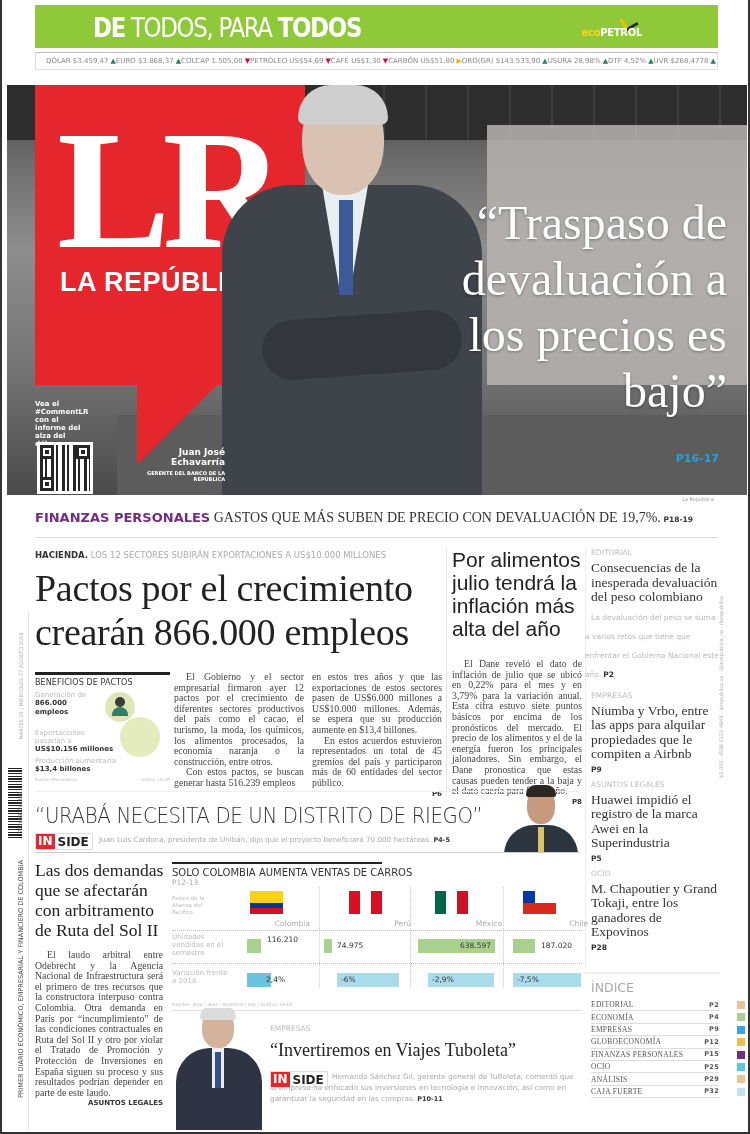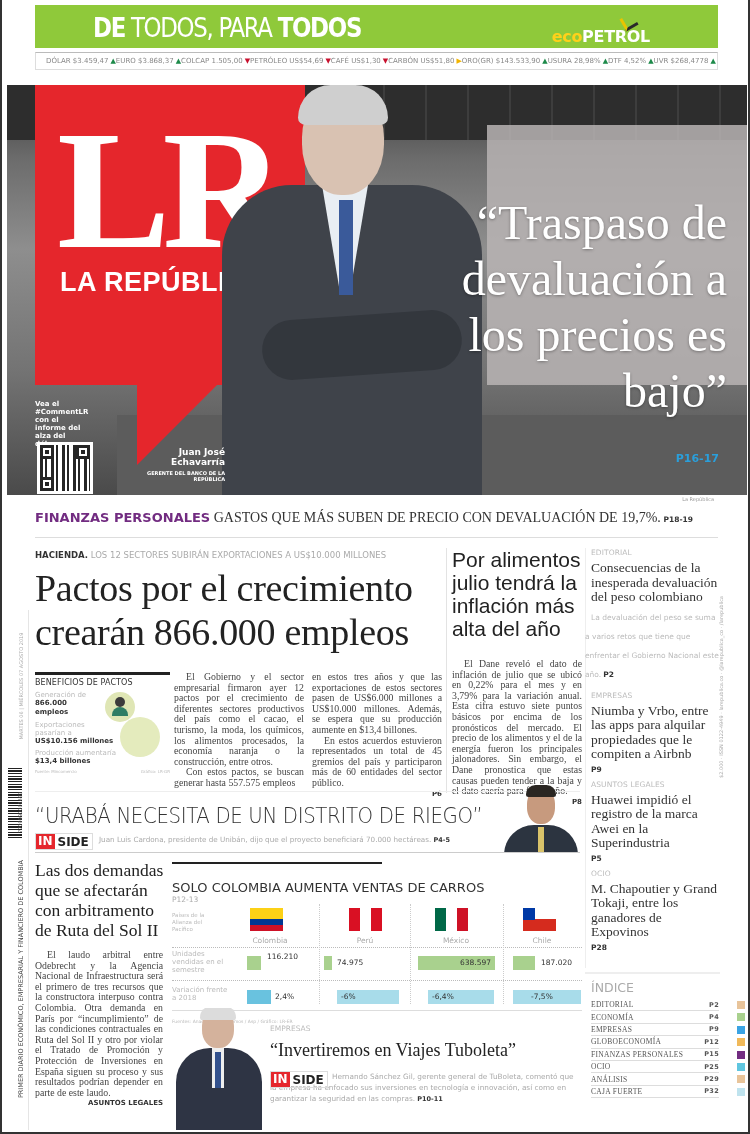--- a/index.html
+++ b/index.html
@@ -3,21 +3,21 @@
 <meta charset="utf-8">
 <style>
 *{box-sizing:border-box;margin:0;padding:0}
 body{width:750px;height:1134px;background:#fff;font-family:"DejaVu Serif",serif;color:#222;position:relative;overflow:hidden;border-left:2px solid #333;border-right:2px solid #333;border-bottom:2px solid #333}
 
 
 #banner{position:absolute;left:33px;top:5px;width:683px;height:43px;background:#8fc93a}
 #banner-slogan{position:absolute;left:58px;top:8px;color:#fff;font-family:"DejaVu Sans",sans-serif;font-size:26px;letter-spacing:-1.5px;line-height:30px;transform:scaleX(.88);transform-origin:left}
 #banner-slogan b{font-weight:bold}
 #banner-slogan span{font-weight:normal}
-#eco{position:absolute;right:68px;top:22px;color:#fff;font-family:"DejaVu Sans",sans-serif;font-weight:bold;font-size:16px;letter-spacing:-.3px}
+#eco{position:absolute;right:76px;top:22px;color:#fff;font-family:"DejaVu Sans",sans-serif;font-weight:bold;font-size:10px;letter-spacing:-.3px}
 #eco .e{color:#ffd11a}
 #eco-bird{position:absolute;right:82px;top:10px;width:14px;height:14px;border-left:3px solid #e9c400;border-bottom:3px solid #2a2a2a;transform:rotate(-30deg)}
 
 
 #ticker{position:absolute;left:33px;top:52px;width:683px;height:18px;border:1px solid #ddd;border-top:1px solid #bbb;display:flex;align-items:center;justify-content:space-between;padding:0 10px;font-family:"DejaVu Sans",sans-serif;font-size:7px;color:#888;white-space:nowrap;transform-origin:left}
 .tk{display:flex;align-items:center;gap:2px}
 .up{color:#1d8a4a;font-size:7px}
 .down{color:#c8102e;font-size:7px}
 .flat{color:#f2b400;font-size:7px}
 
@@ -114,28 +114,28 @@
 #up-body{position:absolute;left:2px;top:40px;width:74px;height:40px;border-radius:30px 30px 0 0;background:#2c3440}
 #up-tie{position:absolute;left:36px;top:42px;width:6px;height:26px;background:#d9c36a}
 #uraba-rule2{position:absolute;left:33px;top:852px;width:545px;height:1px;background:#ccc}
 
 
 #dem-title{position:absolute;left:33px;top:860px;width:130px;font-family:"Liberation Serif",serif;font-size:17.5px;line-height:20px;color:#222}
 
 
 #car{position:absolute;left:170px;top:862px;width:410px}
 #car-toprule{width:210px;height:2px;background:#222}
-#car-title{font-family:"DejaVu Sans",sans-serif;font-size:13px;color:#333;margin-top:16px;white-space:nowrap}
+#car-title{font-family:"DejaVu Sans",sans-serif;font-size:10px;color:#333;margin-top:3px;white-space:nowrap}
 #car-sub{font-family:"DejaVu Sans",sans-serif;font-size:7.5px;color:#aaa}
 #car-grid{position:relative;width:410px;height:113px;margin-top:0}
 .car-lbl{position:absolute;left:0;font-family:"DejaVu Sans",sans-serif;font-size:7px;line-height:8px;color:#bbb;width:60px}
 .car-col{position:absolute;top:0;width:92px;height:113px}
 .car-vsep{position:absolute;top:0;width:1px;height:100px;border-left:1px dotted #ccc}
 .flag{position:absolute;top:4px;width:33px;height:23px}
-.cname{position:absolute;top:32px;width:92px;text-align:center;font-family:"DejaVu Sans",sans-serif;font-size:7.5px;color:#aaa}
+.cname{position:absolute;top:32px;width:92px;text-align:right;font-family:"DejaVu Sans",sans-serif;font-size:7.5px;color:#aaa}
 .hsep{position:absolute;left:0;width:410px;height:0;border-top:1px dotted #bbb}
 .bar-u{position:absolute;height:14px;background:#a9d18e}
 .bar-v{position:absolute;height:14px;background:#a8dcea}
 .bar-v.pos{background:#69c2df}
 .barval{position:absolute;font-family:"DejaVu Sans",sans-serif;font-size:7.5px;color:#333}
 #car-src{font-family:"DejaVu Sans",sans-serif;font-size:4.5px;color:#bbb;margin-top:2px}
 #dem-body{position:absolute;left:33px;top:950px;width:128px}
 
 
 #emp-rule{position:absolute;left:170px;top:1010px;width:410px;height:1px;background:#ddd}
@@ -260,34 +260,34 @@
 <div id="bene">
   <div id="bene-rule"></div>
   <div id="bene-title">BENEFICIOS DE PACTOS</div>
   <div id="bene-circle1"></div>
   <div id="bene-person2"></div>
   <div id="bene-person"></div>
   <div id="bene-circle2"></div>
   <div style="margin-top:4px;position:relative">
     <div class="bene-lbl">Generación de</div>
     <div class="bene-val" style="width:40px">866.000 empleos</div>
-    <div class="bene-lbl" style="margin-top:4px;width:60px">Exportaciones pasarían a</div>
+    <div class="bene-lbl" style="margin-top:12px;width:60px">Exportaciones pasarían a</div>
     <div class="bene-val">US$10.156 millones</div>
     <div class="bene-lbl" style="margin-top:3px">Producción aumentaría</div>
     <div class="bene-val">$13,4 billones</div>
   </div>
   <div id="bene-src">
       <span>Fuente: Mincomercio</span>
       <span>Gráfico: LR-GR</span>
     </div>
 </div>
 
 <div class="body-col" style="left:172px;top:672px;width:130px">
   <p>El Gobierno y el sector empresarial firmaron ayer 12 pactos por el crecimiento de diferentes sectores productivos del país como el cacao, el turismo, la moda, los químicos, los alimentos procesados, la economía naranja o la construcción, entre otros.</p>
-  <p>Con estos pactos, se buscan generar hasta 557.575 empleos</p>
+  <p>Con estos pactos, se buscan generar hasta 516.239 empleos</p>
 </div>
 <div class="body-col" style="left:310px;top:672px;width:130px">
   <p style="text-indent:0">en estos tres años y que las exportaciones de estos sectores pasen de US$6.000 millones a US$10.000 millones. Además, se espera que su producción aumente en $13,4 billones.</p>
   <p>En estos acuerdos estuvieron representados un total de 45 gremios del país y participaron más de 60 entidades del sector público.</p>
   <span class="pgref">P6</span>
 </div>
 
 <div id="infl-title">Por alimentos julio tendrá la inflación más alta del año</div>
 <div class="body-col" style="left:450px;top:659px;width:130px">
   <p>El Dane reveló el dato de inflación de julio que se ubicó en 0,22% para el mes y en 3,79% para la variación anual. Esta cifra estuvo siete puntos básicos por encima de los pronósticos del mercado. El precio de los alimentos y el de la energía fueron los principales jalonadores. Sin embargo, el Dane pronostica que estas causas pueden tender a la baja y el dato caería para fin de año.</p>
@@ -350,53 +350,53 @@
     <div class="car-lbl" style="top:82px">Variación frente a 2018</div>
     <div class="hsep" style="top:43px"></div>
     <div class="hsep" style="top:76px"></div>
 
     <div class="car-col" style="left:65px">
       <div class="flag" style="left:13px;background:linear-gradient(180deg,#fcd116 0 50%,#003893 50% 75%,#ce1126 75%)"></div>
       <div class="cname" style="left:-7px;width:80px">Colombia</div>
       <div class="bar-u" style="left:10px;top:52px;width:14px"></div>
       <div class="barval" style="left:30px;top:48px">116.210</div>
       <div class="bar-v pos" style="left:10px;top:86px;width:24px"></div>
-      <div class="barval" style="left:38px;top:88px">2,4%</div>
+      <div class="barval" style="left:29px;top:88px">2,4%</div>
     </div>
     <div class="car-vsep" style="left:147px"></div>
 
     <div class="car-col" style="left:147px">
       <div class="flag" style="left:30px;background:linear-gradient(90deg,#d91023 0 33%,#fff 33% 67%,#d91023 67%)"></div>
       <div class="cname" style="left:0">Perú</div>
       <div class="bar-u" style="left:5px;top:52px;width:8px"></div>
       <div class="barval" style="left:18px;top:54px">74.975</div>
       <div class="bar-v" style="left:18px;top:86px;width:62px"></div>
       <div class="barval" style="left:22px;top:88px">-6%</div>
     </div>
     <div class="car-vsep" style="left:238px"></div>
 
     <div class="car-col" style="left:238px">
       <div class="flag" style="left:25px;background:linear-gradient(90deg,#006847 0 33%,#fff 33% 67%,#ce1126 67%)"></div>
       <div class="cname" style="left:0">México</div>
       <div class="bar-u" style="left:8px;top:52px;width:77px"></div>
       <div class="barval" style="left:50px;top:54px">638.597</div>
       <div class="bar-v" style="left:18px;top:86px;width:66px"></div>
-      <div class="barval" style="left:22px;top:88px">-6,4%</div>
+      <div class="barval" style="left:22px;top:88px">-2,9%</div>
     </div>
     <div class="car-vsep" style="left:331px"></div>
 
     <div class="car-col" style="left:331px">
       <div class="flag" style="left:20px;background:linear-gradient(180deg,#fff 0 50%,#d52b1e 50%)">
           <div style="width:12px;height:11.5px;background:#0039a6"></div>
         </div>
       <div class="cname" style="left:-7px">Chile</div>
       <div class="bar-u" style="left:10px;top:52px;width:22px"></div>
       <div class="barval" style="left:38px;top:54px">187.020</div>
       <div class="bar-v" style="left:10px;top:86px;width:68px"></div>
-      <div class="barval" style="left:28px;top:88px">-7,5%</div>
+      <div class="barval" style="left:14px;top:88px">-7,5%</div>
     </div>
   </div>
   <div id="car-src">Fuentes: Anac / Aaia / Andemos / Asp / Gráfico: LR-ER</div>
 </div>
 
 <div id="emp-rule"></div>
 <div id="emp-photo">
   <div id="ep-body"></div>
     <div id="ep-shirt"></div>
     <div id="ep-tie"></div>

